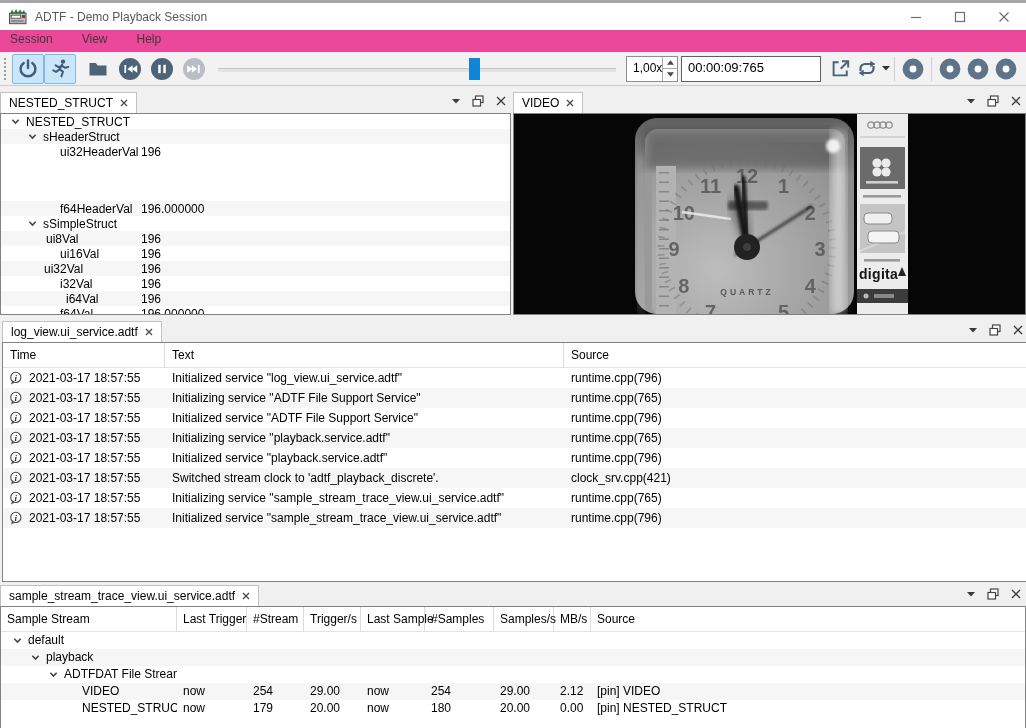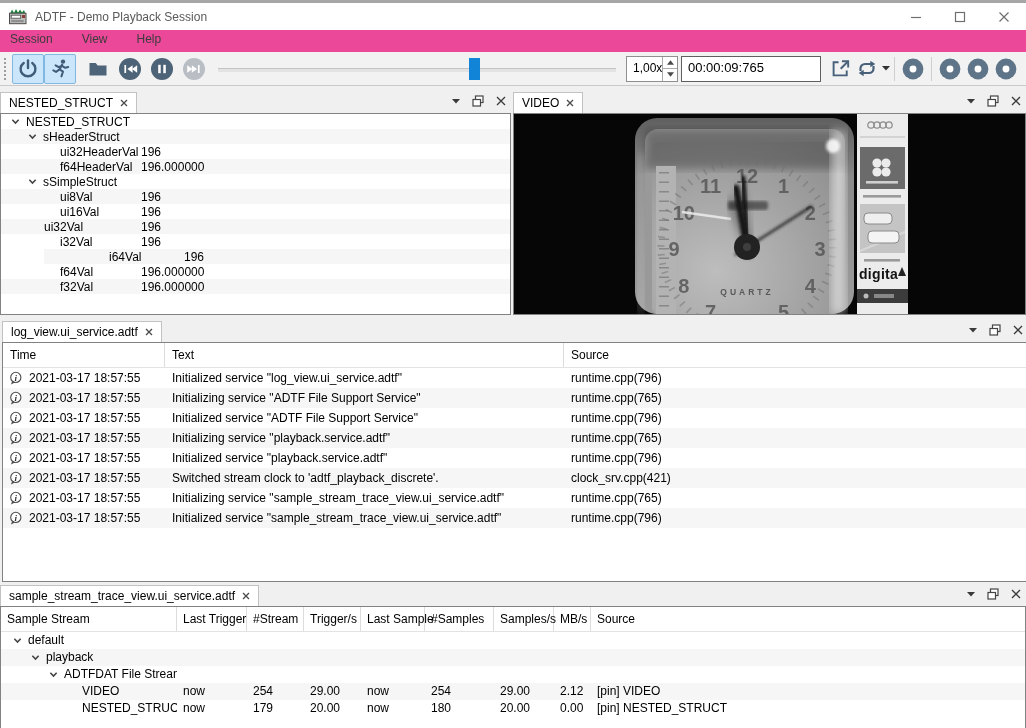--- a/index.html
+++ b/index.html
@@ -261,54 +261,54 @@
               <polyline points="1.5,3 5,6.8 8.5,3" fill="none" stroke="#444" stroke-width="1.7"></polyline>
             </svg>
           </span>
           <span class="tlab">sHeaderStruct</span>
         </div>
         <div class="trow" style="padding-left: 42px;">
           <span class="sp"></span>
           <span class="tlab">ui32HeaderVal</span>
           <span class="tval">196</span>
         </div>
-        <div class="trow alt" style="padding-left: 42px;">
+        <div class="trow alt" style="padding-left: 42px; margin-top: 42px;">
           <span class="sp"></span>
           <span class="tlab">f64HeaderVal</span>
           <span class="tval">196.000000</span>
         </div>
         <div class="trow" style="padding-left: 25px;">
           <span class="chv">
             <svg width="9" height="9" viewBox="0 0 10 10">
               <polyline points="1.5,3 5,6.8 8.5,3" fill="none" stroke="#444" stroke-width="1.7"></polyline>
             </svg>
           </span>
           <span class="tlab">sSimpleStruct</span>
         </div>
-        <div class="trow alt" style="padding-left: 42px; align-items: flex-end;">
+        <div class="trow alt" style="padding-left: 28px; align-items: flex-end;">
           <span class="sp"></span>
           <span class="tlab">ui8Val</span>
           <span class="tval">196</span>
         </div>
         <div class="trow" style="padding-left: 42px;">
           <span class="sp"></span>
           <span class="tlab">ui16Val</span>
           <span class="tval">196</span>
         </div>
         <div class="trow alt" style="padding-left: 26px;">
           <span class="sp"></span>
           <span class="tlab">ui32Val</span>
           <span class="tval">196</span>
         </div>
         <div class="trow" style="padding-left: 42px;">
           <span class="sp"></span>
           <span class="tlab">i32Val</span>
           <span class="tval">196</span>
         </div>
-        <div class="trow alt" style="padding-left: 48px; margin-left: 43px;">
+        <div class="trow alt" style="padding-left: 48px;">
           <span class="sp"></span>
           <span class="tlab">i64Val</span>
           <span class="tval">196</span>
         </div>
         <div class="trow" style="padding-left: 42px;">
           <span class="sp"></span>
           <span class="tlab">f64Val</span>
           <span class="tval">196.000000</span>
         </div>
         <div class="trow alt" style="padding-left: 42px; align-items: flex-end;">

